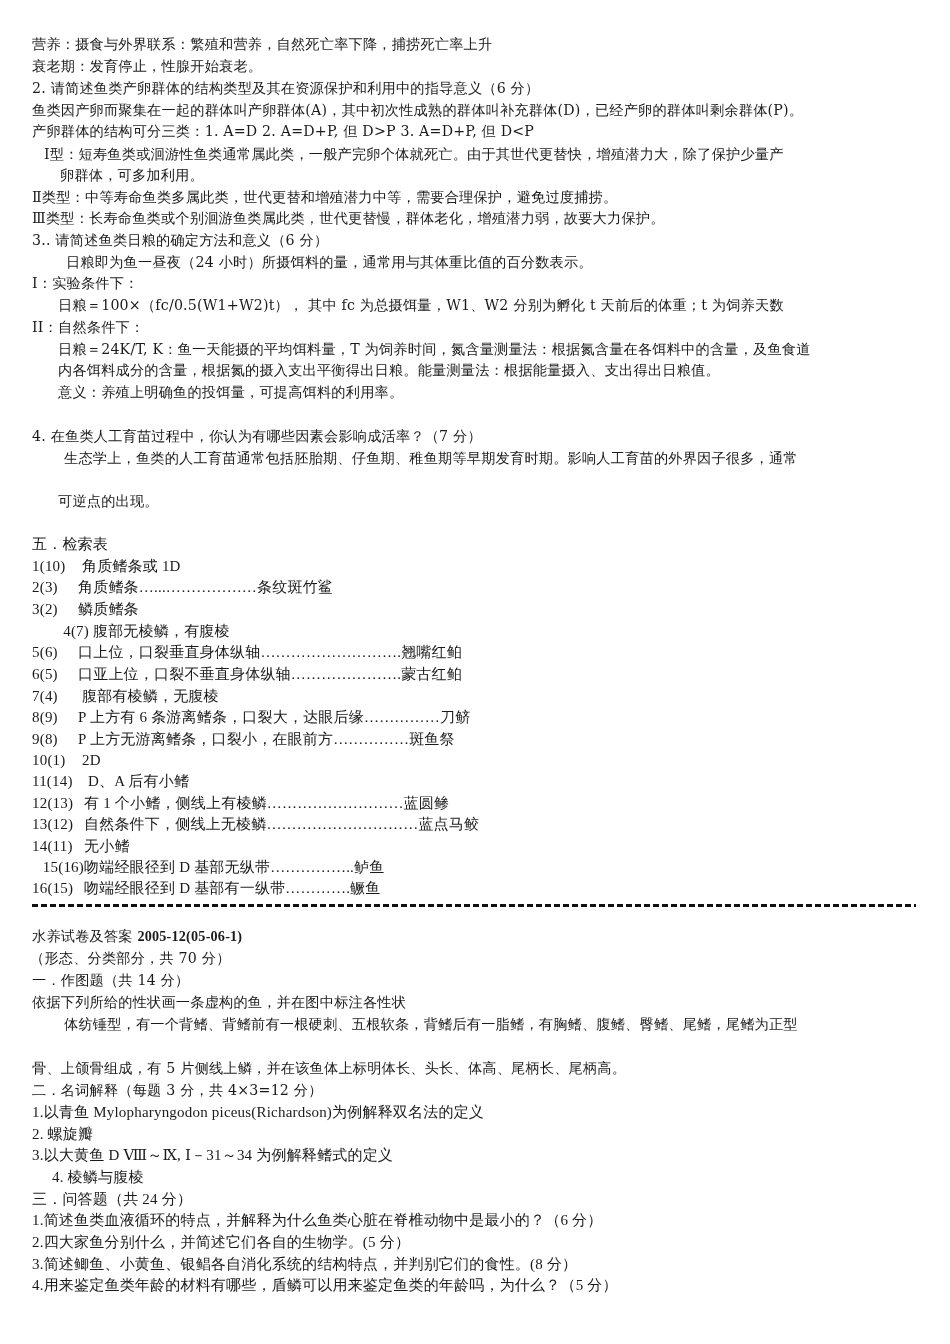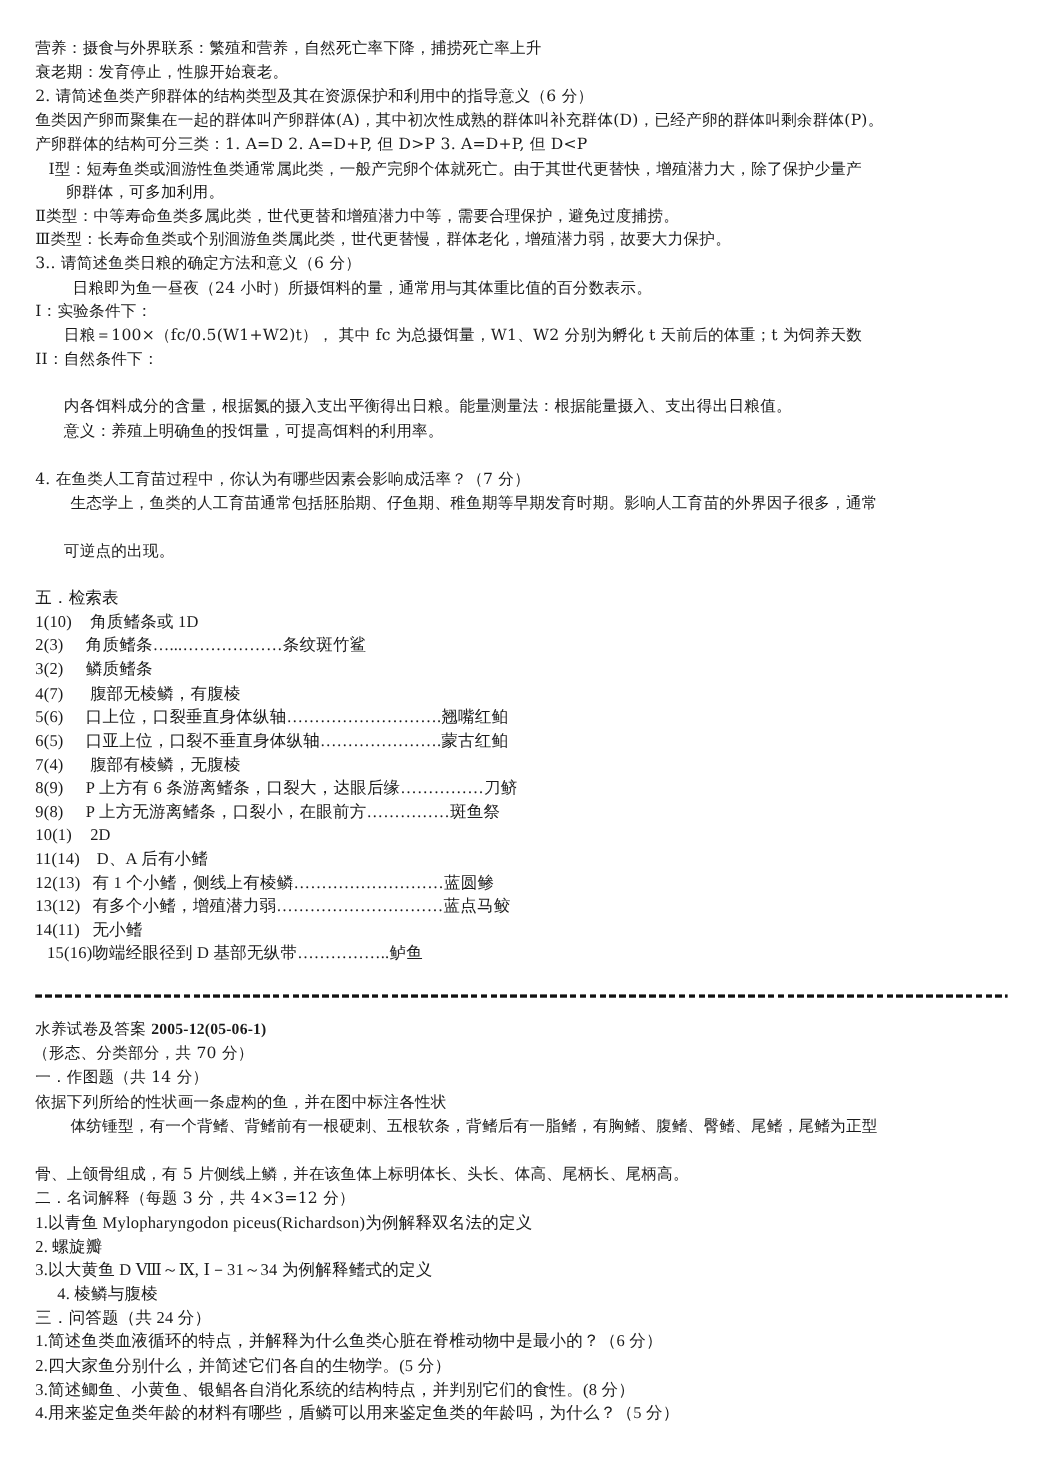--- a/index.html
+++ b/index.html
@@ -35,44 +35,46 @@
   <div class="ln" style="left:32px;top:121px;">产卵群体的结构可分三类：1. A=D 2. A=D+P, 但 D&gt;P  3. A=D+P, 但 D&lt;P</div>
   <div class="ln" style="left:44px;top:144px;">Ⅰ型：短寿鱼类或洄游性鱼类通常属此类，一般产完卵个体就死亡。由于其世代更替快，增殖潜力大，除了保护少量产</div>
   <div class="ln" style="left:60px;top:165px;">卵群体，可多加利用。</div>
   <div class="ln" style="left:32px;top:208px;">Ⅲ类型：长寿命鱼类或个别洄游鱼类属此类，世代更替慢，群体老化，增殖潜力弱，故要大力保护。</div>
   <div class="ln" style="left:32px;top:187px;">Ⅱ类型：中等寿命鱼类多属此类，世代更替和增殖潜力中等，需要合理保护，避免过度捕捞。</div>
   <div class="ln" style="left:32px;top:230px;">3.. 请简述鱼类日粮的确定方法和意义（6 分）</div>
   <div class="ln" style="left:66px;top:252px;">日粮即为鱼一昼夜（24 小时）所摄饵料的量，通常用与其体重比值的百分数表示。</div>
   <div class="ln" style="left:32px;top:273px;">I：实验条件下：</div>
   <div class="ln" style="left:58px;top:295px;">日粮＝100×（fc/0.5(W1+W2)t），  其中 fc 为总摄饵量，W1、W2 分别为孵化 t 天前后的体重；t 为饲养天数</div>
   <div class="ln" style="left:32px;top:317px;">II：自然条件下：</div>
+  <div class="ln" style="left:58px;top:339px;">日粮＝24K/T, K：鱼一天能摄的平均饵料量，T 为饲养时间，氮含量测量法：根据氮含量在各饵料中的含量，及鱼食道</div>
   <div class="ln" style="left:58px;top:360px;">内各饵料成分的含量，根据氮的摄入支出平衡得出日粮。能量测量法：根据能量摄入、支出得出日粮值。</div>
   <div class="ln" style="left:58px;top:382px;">意义：养殖上明确鱼的投饵量，可提高饵料的利用率。</div>
 
   <div class="ln" style="left:32px;top:426px;">4.   在鱼类人工育苗过程中，你认为有哪些因素会影响成活率？（7 分）</div>
   <div class="ln" style="left:64px;top:448px;">生态学上，鱼类的人工育苗通常包括胚胎期、仔鱼期、稚鱼期等早期发育时期。影响人工育苗的外界因子很多，通常</div>
   <div class="ln" style="left:58px;top:491px;">可逆点的出现。</div>
 
   <div class="ln serif2" style="left:32px;top:534px;">五．检索表</div>
 
   <div class="ln serif2" style="left:32px;top:556px;"><span class="key-num">1(10)</span><span> 角质鳍条或 1D</span></div>
   <div class="ln serif2" style="left:32px;top:577px;"><span class="key-num">2(3)</span><span>角质鳍条…...………………条纹斑竹鲨</span></div>
   <div class="ln serif2" style="left:32px;top:599px;"><span class="key-num">3(2)</span><span>鳞质鳍条</span></div>
-  <div class="ln serif2" style="left:32px;top:621px;"><span class="key-num">4(7)</span><span> 腹部无棱鳞，有腹棱</span></div>
+  <div class="ln serif2" style="left:43px;top:621px;text-align:right;"><span class="key-num">4(7)</span><span> 腹部无棱鳞，有腹棱</span></div>
   <div class="ln serif2" style="left:32px;top:642px;"><span class="key-num">5(6)</span><span>口上位，口裂垂直身体纵轴……………………….翘嘴红鲌</span></div>
   <div class="ln serif2" style="left:32px;top:664px;"><span class="key-num">6(5)</span><span>口亚上位，口裂不垂直身体纵轴………………….蒙古红鲌</span></div>
   <div class="ln serif2" style="left:32px;top:686px;"><span class="key-num">7(4)</span><span> 腹部有棱鳞，无腹棱</span></div>
   <div class="ln serif2" style="left:32px;top:707px;"><span class="key-num">8(9)</span><span>P 上方有 6 条游离鳍条，口裂大，达眼后缘……………刀鲚</span></div>
   <div class="ln serif2" style="left:32px;top:729px;"><span class="key-num">9(8)</span><span>P 上方无游离鳍条，口裂小，在眼前方……………斑鱼祭</span></div>
   <div class="ln serif2" style="left:32px;top:750px;"><span class="key-num">10(1)</span><span> 2D</span></div>
   <div class="ln serif2" style="left:32px;top:771px;"><span class="key-num w2">11(14)</span><span> D、A 后有小鳍</span></div>
   <div class="ln serif2" style="left:32px;top:793px;"><span class="key-num w2">12(13)</span><span>有 1 个小鳍，侧线上有棱鳞………………………蓝圆鲹</span></div>
-  <div class="ln serif2" style="left:32px;top:814px;"><span class="key-num w2">13(12)</span><span>有多个小鳍，增殖潜力弱…………………………蓝点马鲛</span></div>
+  <div class="ln serif2" style="left:32px;top:814px;"><span class="key-num w2">13(12)</span><span>自然条件下，侧线上无棱鳞…………………………蓝点马鲛</span></div>
   <div class="ln serif2" style="left:32px;top:836px;"><span class="key-num w2">14(11)</span><span>无小鳍</span></div>
   <div class="ln serif2" style="left:32px;top:857px;text-align:right;"><span class="key-num w2">15(16)</span><span>吻端经眼径到 D 基部无纵带……………..鲈鱼</span></div>
+  <div class="ln serif2" style="left:32px;top:878px;"><span class="key-num w2">16(15)</span><span>吻端经眼径到 D 基部有一纵带………….鳜鱼</span></div>
 
   <div class="dash-rule"></div>
 
   <div class="ln" style="left:32px;top:926px;"><span>水养试卷及答案 </span><span class="b">2005-12(05-06-1)</span></div>
   <div class="ln" style="left:30px;top:948px;">（形态、分类部分，共 70 分）</div>
   <div class="ln" style="left:32px;top:970px;">一．作图题（共 14 分）</div>
   <div class="ln" style="left:64px;top:1014px;">体纺锤型，有一个背鳍、背鳍前有一根硬刺、五根软条，背鳍后有一脂鳍，有胸鳍、腹鳍、臀鳍、尾鳍，尾鳍为正型</div>
   <div class="ln" style="left:32px;top:992px;">依据下列所给的性状画一条虚构的鱼，并在图中标注各性状</div>
   <div class="ln" style="left:32px;top:1058px;">骨、上颌骨组成，有 5 片侧线上鳞，并在该鱼体上标明体长、头长、体高、尾柄长、尾柄高。</div>
   <div class="ln" style="left:32px;top:1080px;">二．名词解释（每题 3 分，共 4×3=12 分）</div>

